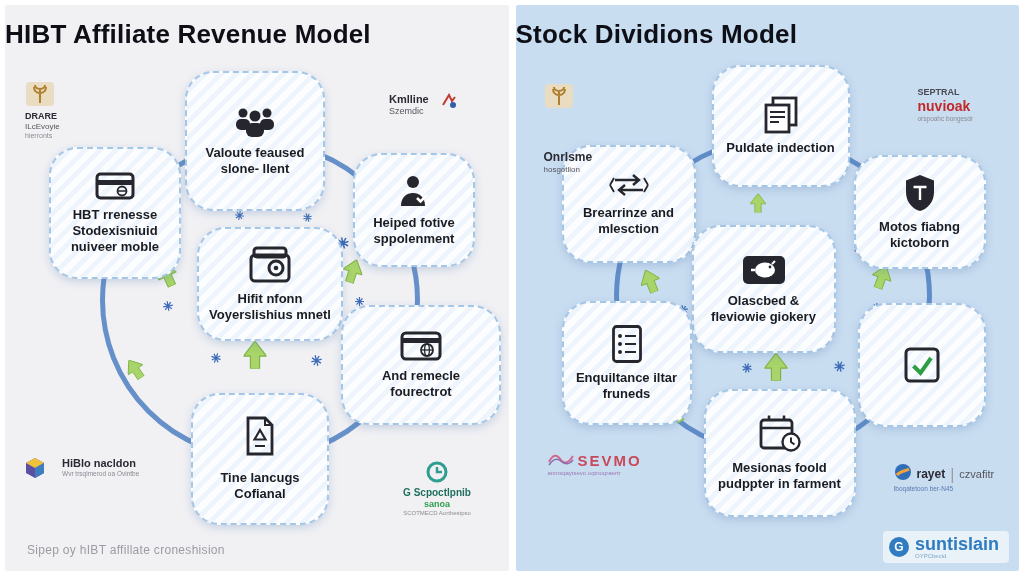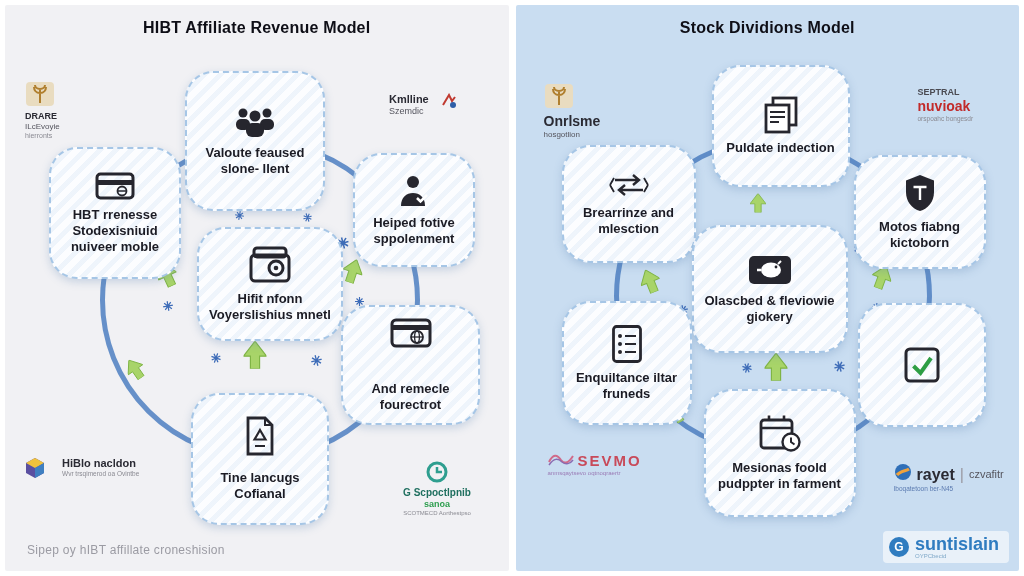--- a/index.html
+++ b/index.html
@@ -2,22 +2,22 @@
 <html><head>
 <meta charset="utf-8">
 <style>
   * { margin:0; padding:0; box-sizing:border-box; }
   html,body { width:1024px; height:576px; overflow:hidden; }
   body { font-family:"Liberation Sans", sans-serif; background:#ffffff; }
   .frame { display:flex; gap:7px; padding:5px; width:1024px; height:576px; background:#ffffff; }
   .panel { position:relative; flex:1; height:566px; overflow:hidden; border-radius:2px; }
   .panel-left { background:#f1f1f4; }
   .panel-right { background:#c9ddf1; }
-  .panel-title { position:absolute; top:14px; left:0; right:0; text-align:center;
-    font-size:16px; font-weight:bold; color:#0e0e16; letter-spacing:0.2px; z-index:4; }
+  .panel-title { position:absolute; top:14px; left:0; right:0; 
+    font-size:26px; font-weight:bold; color:#0e0e16; letter-spacing:0.2px; z-index:4; }
   .ring { position:absolute; border:5px solid rgba(77,127,193,0.85); border-radius:50%; z-index:0; }
   .node { position:absolute; z-index:2; display:flex; flex-direction:column; align-items:center;
     justify-content:center; gap:6px; padding:10px 8px; text-align:center;
     background: repeating-linear-gradient(135deg, rgba(160,195,230,0.14) 0 5px, rgba(255,255,255,0) 5px 11px), #fcfdff;
     border:2px dashed #a6c6e6; border-radius:28px; box-shadow:0 3px 8px rgba(90,130,175,0.28); }
   .node .label { font-size:13px; font-weight:bold; color:#1b1b24; line-height:1.25; }
   .node .icon { display:block; line-height:0; }
   .logo { position:absolute; z-index:3; line-height:1.2; }
   .logo .t1 { font-weight:bold; color:#2a2a33; }
   .logo .t2 { color:#55555e; }
@@ -122,21 +122,21 @@
       <span class="icon"><svg width="46" height="40" viewBox="0 0 46 40">
             <rect x="7" y="3" width="32" height="9" rx="3" fill="none" stroke="#26262e" stroke-width="3"></rect>
             <rect x="4" y="10" width="38" height="26" rx="4" fill="none" stroke="#26262e" stroke-width="3"></rect>
             <circle cx="29" cy="23" r="7" fill="none" stroke="#26262e" stroke-width="3"></circle>
             <circle cx="29" cy="23" r="2.3" fill="#26262e"></circle>
           </svg></span>
       <span class="label">Hifit nfonn Voyerslishius mnetl</span>
     </div>
 
 
-    <div class="node" style="left:336px; top:300px; width:139px; height:120px;justify-content:space-between;">
+    <div class="node" style="left:336px; top:300px; width:160px; height:120px;">
       <span class="icon"><svg width="42" height="32" viewBox="0 0 42 32">
             <rect x="2" y="3" width="38" height="26" rx="4" fill="none" stroke="#26262e" stroke-width="3"></rect>
             <rect x="2" y="8" width="38" height="5" fill="#26262e"></rect>
             <circle cx="27" cy="20" r="6" fill="none" stroke="#26262e" stroke-width="1.8"></circle>
             <ellipse cx="27" cy="20" rx="2.4" ry="6" fill="none" stroke="#26262e" stroke-width="1.3"></ellipse>
             <path d="M21 20 h12" stroke="#26262e" stroke-width="1.3"></path>
           </svg></span>
       <span class="label">And remecle fourectrot</span>
     </div>
 
@@ -258,21 +258,21 @@
     </div>
 
     <div class="node" style="left:338px; top:150px; width:132px; height:114px;">
       <span class="icon"><svg width="34" height="40" viewBox="0 0 34 40">
             <path d="M17 2 L31 7.5 V19 c0 10 -6 16.5 -14 19 C9 35.5 3 29 3 19 V7.5 Z" fill="#26262e"></path>
             <path d="M10.5 14 h13 M17 14 v13" stroke="#fff" stroke-width="2.4" fill="none"></path>
           </svg></span>
       <span class="label">Motos fiabng kictoborn</span>
     </div>
 
-    <div class="node" style="left:176px; top:220px; width:156px; height:128px;">
+    <div class="node" style="left:176px; top:220px; width:144px; height:128px;">
       <span class="icon"><svg width="46" height="34" viewBox="0 0 46 34">
             <rect x="2" y="3" width="42" height="28" rx="5" fill="#26262e"></rect>
             <ellipse cx="24" cy="17" rx="10" ry="7.5" fill="#fff"></ellipse>
             <circle cx="29" cy="14" r="1.4" fill="#26262e"></circle>
             <path d="M31 11 l3 -3" stroke="#fff" stroke-width="2"></path>
             <path d="M14 17 h-4" stroke="#fff" stroke-width="2.5"></path>
           </svg></span>
       <span class="label">Olascbed &amp; fleviowie giokery</span>
     </div>
 
@@ -304,21 +304,21 @@
             <path d="M32 23.5 V28 l3.5 2.5" stroke="#26262e" stroke-width="2" fill="none"></path>
           </svg></span>
       <span class="label">Mesionas foold pudppter in farment</span>
     </div>
 
     <div class="logo" style="left:28px; top:78px; width:80px;">
       <span><svg width="30" height="26" viewBox="0 0 30 26">
             <rect x="1" y="1" width="28" height="24" rx="4" fill="#e9dcc0"></rect>
             <path d="M15 22 V8 M15 12 C11 12 9 9 9 6 M15 12 C19 12 21 9 21 6 M15 8 C12 8 10 6 10 4 M15 8 C18 8 20 6 20 4" stroke="#b07f2e" stroke-width="2" fill="none"></path>
           </svg></span>
-      <div class="t1" style="font-size:14px;">Onrlsme</div>
+      <div class="t1" style="font-size:12px;margin-top:37px;">Onrlsme</div>
       <div class="t2" style="font-size:8px;">hosgotlion</div>
     </div>
 
     <div class="logo" style="left:402px; top:82px; width:82px;">
       <div class="t1" style="font-size:9px; color:#4a4a52;">SEPTRAL</div>
       <div style="font-size:14px; font-weight:bold; color:#c22a2a;">nuvioak</div>
       <div class="t3" style="font-size:6.5px;">orspoahc bongesdr</div>
     </div>
 
     <div class="logo" style="left:32px; top:446px;">
@@ -331,21 +331,21 @@
       </div>
       <div style="font-size:6px; color:#9a7ab5;">anmsqaytsevo oqtnoqraertr</div>
     </div>
 
     <div class="logo" style="left:378px; top:458px;">
       <div style="display:flex; align-items:center; gap:5px;">
         <span><svg width="18" height="18" viewBox="0 0 18 18">
               <circle cx="9" cy="9" r="8" fill="#2f6fb8"></circle>
               <path d="M3 12 C6 8 12 8 15 6" stroke="#f0a23c" stroke-width="3" fill="none"></path>
             </svg></span>
-        <span class="t1" style="font-size:16px;">rayet</span>
+        <span class="t1" style="font-size:12px;">rayet</span>
         <span style="color:#9a9aa2;">|</span>
         <span class="t2" style="font-size:11px;">czvafitr</span>
       </div>
       <div class="t3" style="font-size:6.5px; color:#5a7ab0;">Iboqatetoon ber-N45</div>
     </div>
 
     <div class="watermark">
       <span class="wm-icon">G</span>
       <span>
         <div class="wm-text">suntislain</div>

